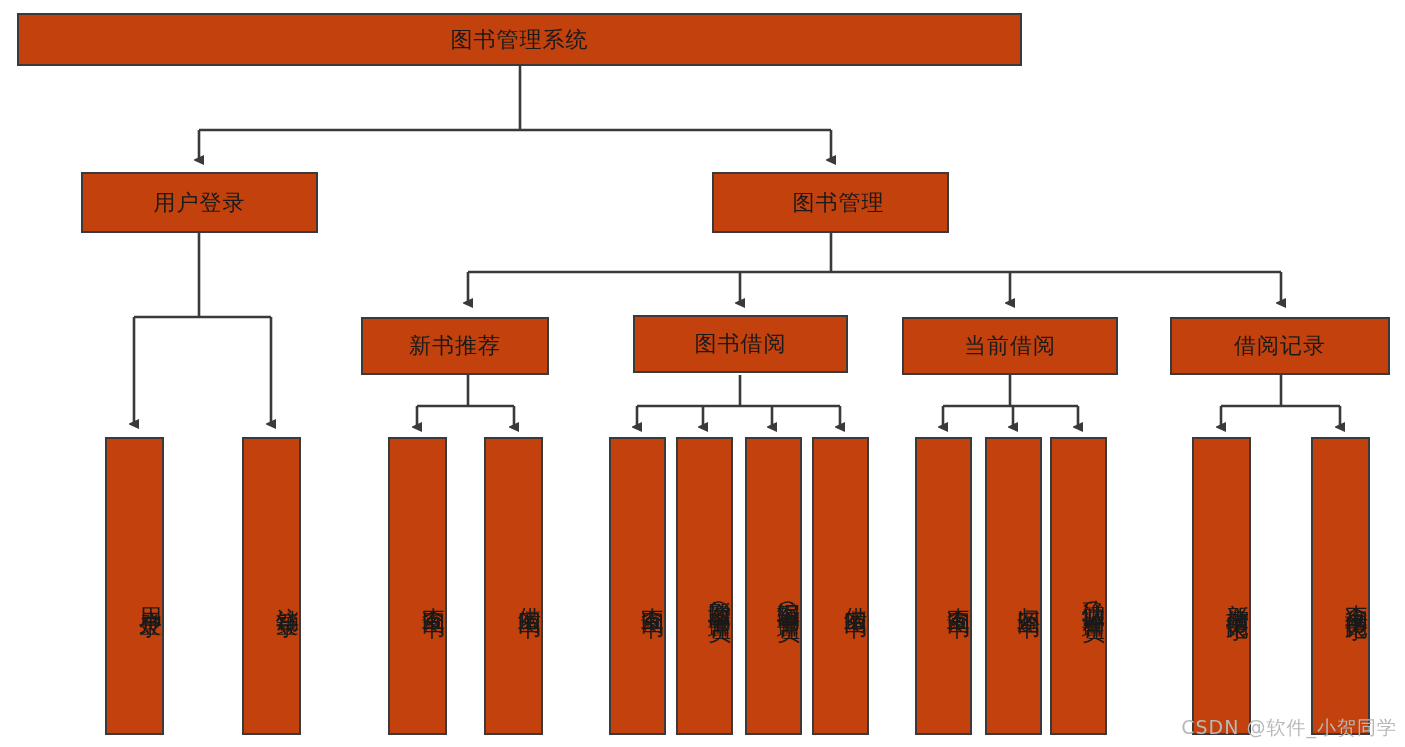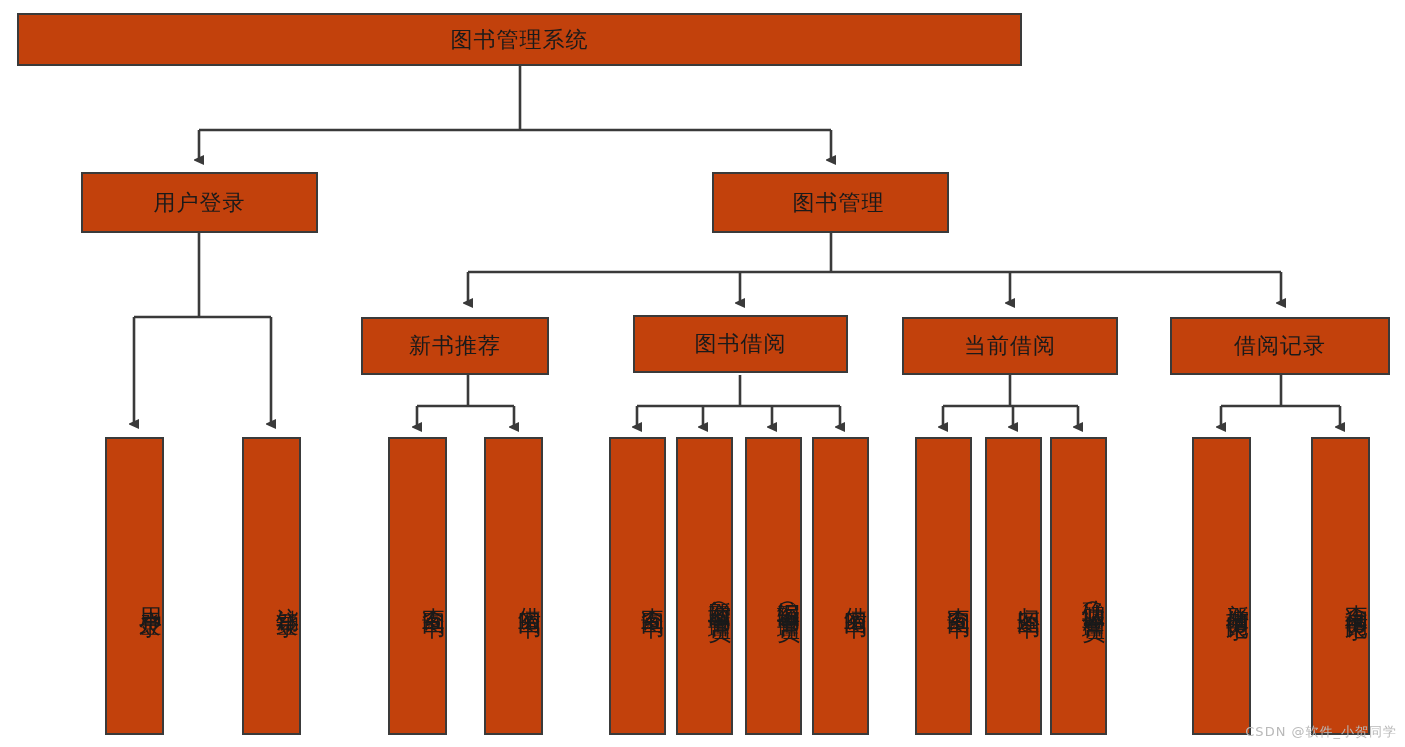--- a/index.html
+++ b/index.html
@@ -25,21 +25,21 @@
     line-height:1;
     padding-top:18px;
     align-items:flex-start;
     justify-content:center;
   }
   .node.v .lbl{ writing-mode:vertical-rl; text-orientation:upright; }
   #watermark{
     position:absolute;
     right:8px;
     bottom:6px;
-    font-size:13px;
+    font-size:19px;
     color:#b9b9b9;
     letter-spacing:1px;
     white-space:nowrap;
   }
 </style>
 </head>
 <body>
 
 <div id="stage">
 

